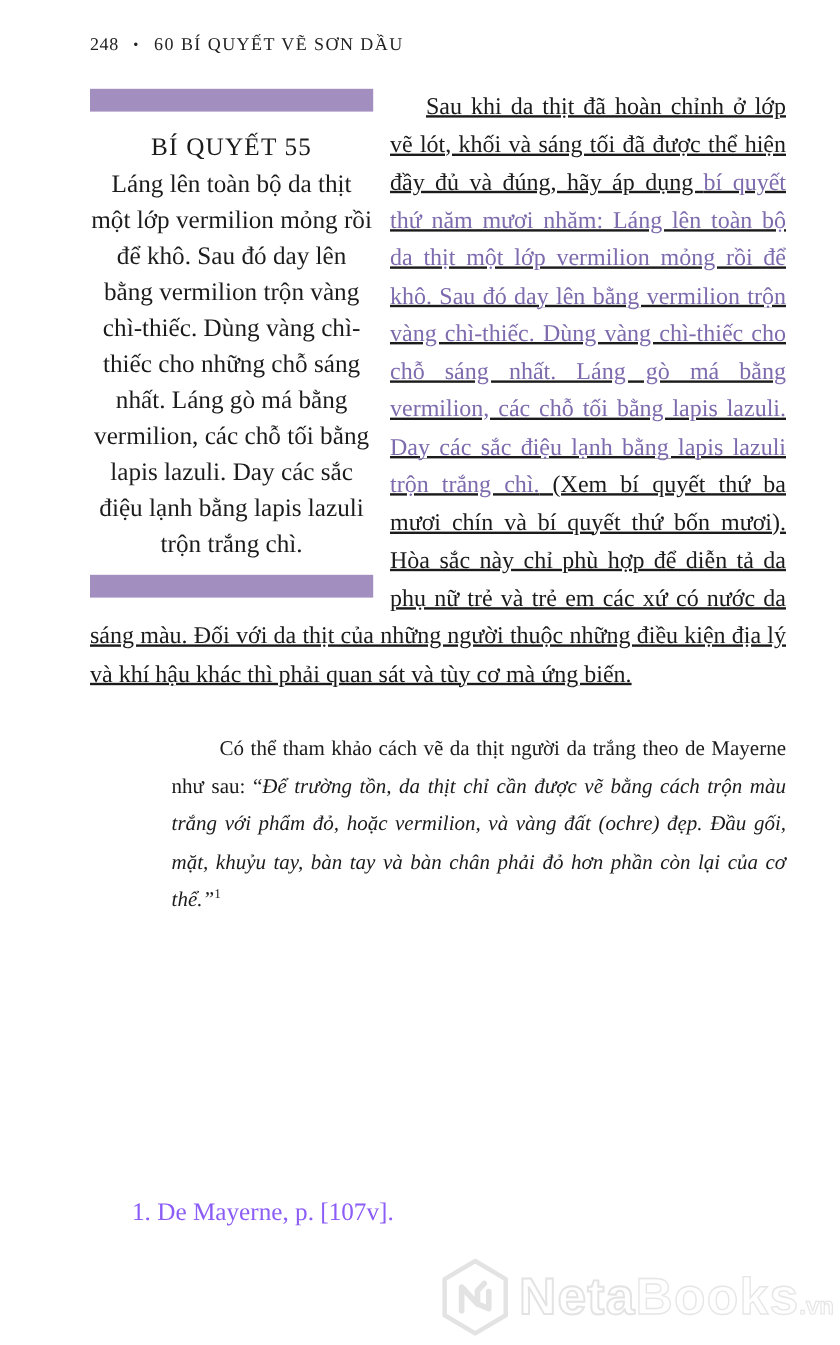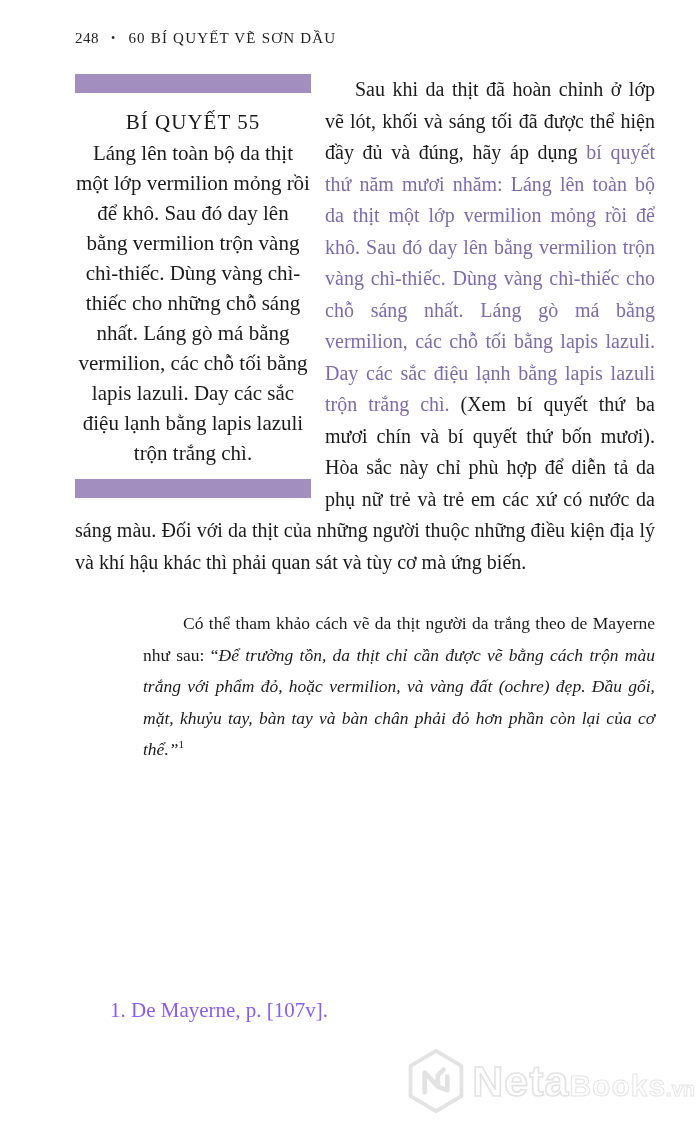--- a/index.html
+++ b/index.html
@@ -60,20 +60,21 @@
     line-height: 30px;
   }
 
   
   .main-para {
     margin: 0;
     font-size: 20px;
     line-height: 31.5px;
     text-align: justify;
     text-indent: 30px;
+    text-decoration: underline;
   }
   .highlight { color: #7d6bad; }
 
   
   .quote-block { margin-top: 30px; clear: none; }
   .quote-para {
     margin: 0 0 0 68px;
     font-size: 17.5px;
     line-height: 31.5px;
     text-align: justify;
@@ -105,21 +106,21 @@
     font-weight: bold;
     color: transparent;
     white-space: nowrap;
   }
   .wm-neta {
     font-size: 43px;
     -webkit-text-stroke: 1.6px #e3e3e3;
     letter-spacing: 1px;
   }
   .wm-books {
-    font-size: 30px;
+    font-size: 43px;
     -webkit-text-stroke: 1.1px #e6e6e6;
     letter-spacing: 1px;
   }
   .wm-vn {
     font-size: 20px;
     -webkit-text-stroke: 1px #e6e6e6;
   }
 </style>
 </head>
 <body>

